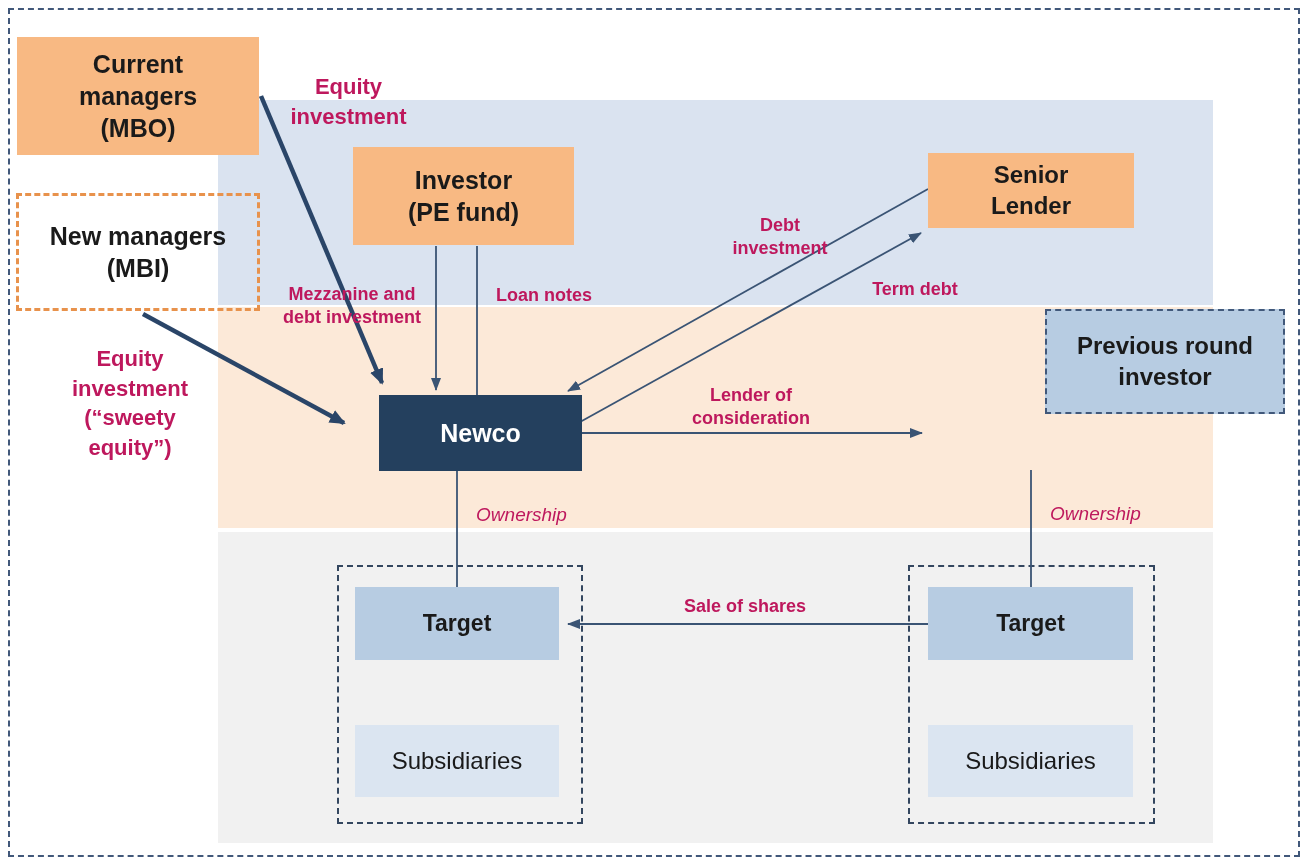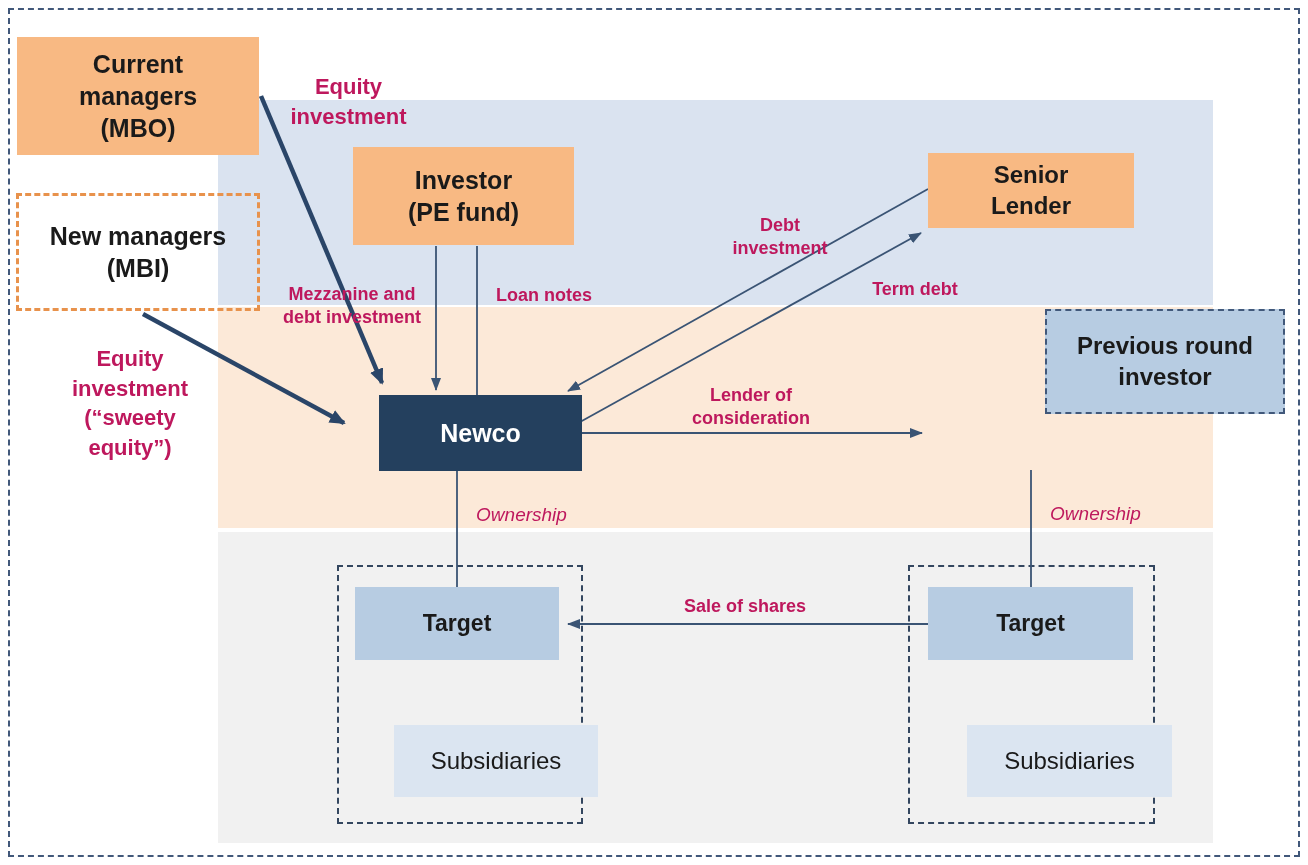--- a/index.html
+++ b/index.html
@@ -8,21 +8,21 @@
   .band{position:absolute;left:218px;width:995px;}
   .band-top{top:100px;height:205px;background:var(--band-blue,#dae3f0);}
   .band-middle{top:307px;height:221px;background:var(--band-peach,#fce9d8);}
   .band-bottom{top:532px;height:311px;background:var(--band-gray,#f1f1f1);}
   svg.wires{position:absolute;left:0;top:0;pointer-events:none;}
   .node{position:absolute;display:flex;align-items:center;justify-content:center;
         text-align:center;white-space:pre-line;font-weight:bold;color:#1a1a1a;
         font-size:25px;line-height:1.28;box-sizing:border-box;}
   .fill-orange{background:var(--orange-fill,#f8b983);}
   .fill-blue{background:var(--box-blue,#b7cce2);}
-  .fill-bluelight{background:var(--box-blue-light,#dbe5f1);margin-left:39px;}
+  .fill-bluelight{background:var(--box-blue-light,#dbe5f1);}
   .fill-navy{background:var(--newco-navy,#24405e);color:#ffffff;}
   .dash-orange{border:3px dashed var(--orange-border,#e8924c);background:transparent;}
   .dash-navy{border:2px dashed var(--dashed-frame,#41587a);}
   .group-box{position:absolute;border:2px dashed #33465f;box-sizing:border-box;background:transparent;}
   .subs{font-weight:normal;font-size:24px;}
   .lbl{position:absolute;text-align:center;white-space:pre-line;font-weight:bold;
        color:#be185d;font-size:18px;line-height:1.3;}
   .lbl-big{font-size:22px;line-height:1.35;}
   .lbl-italic{font-style:italic;font-weight:normal;font-size:19px;}
 </style>

